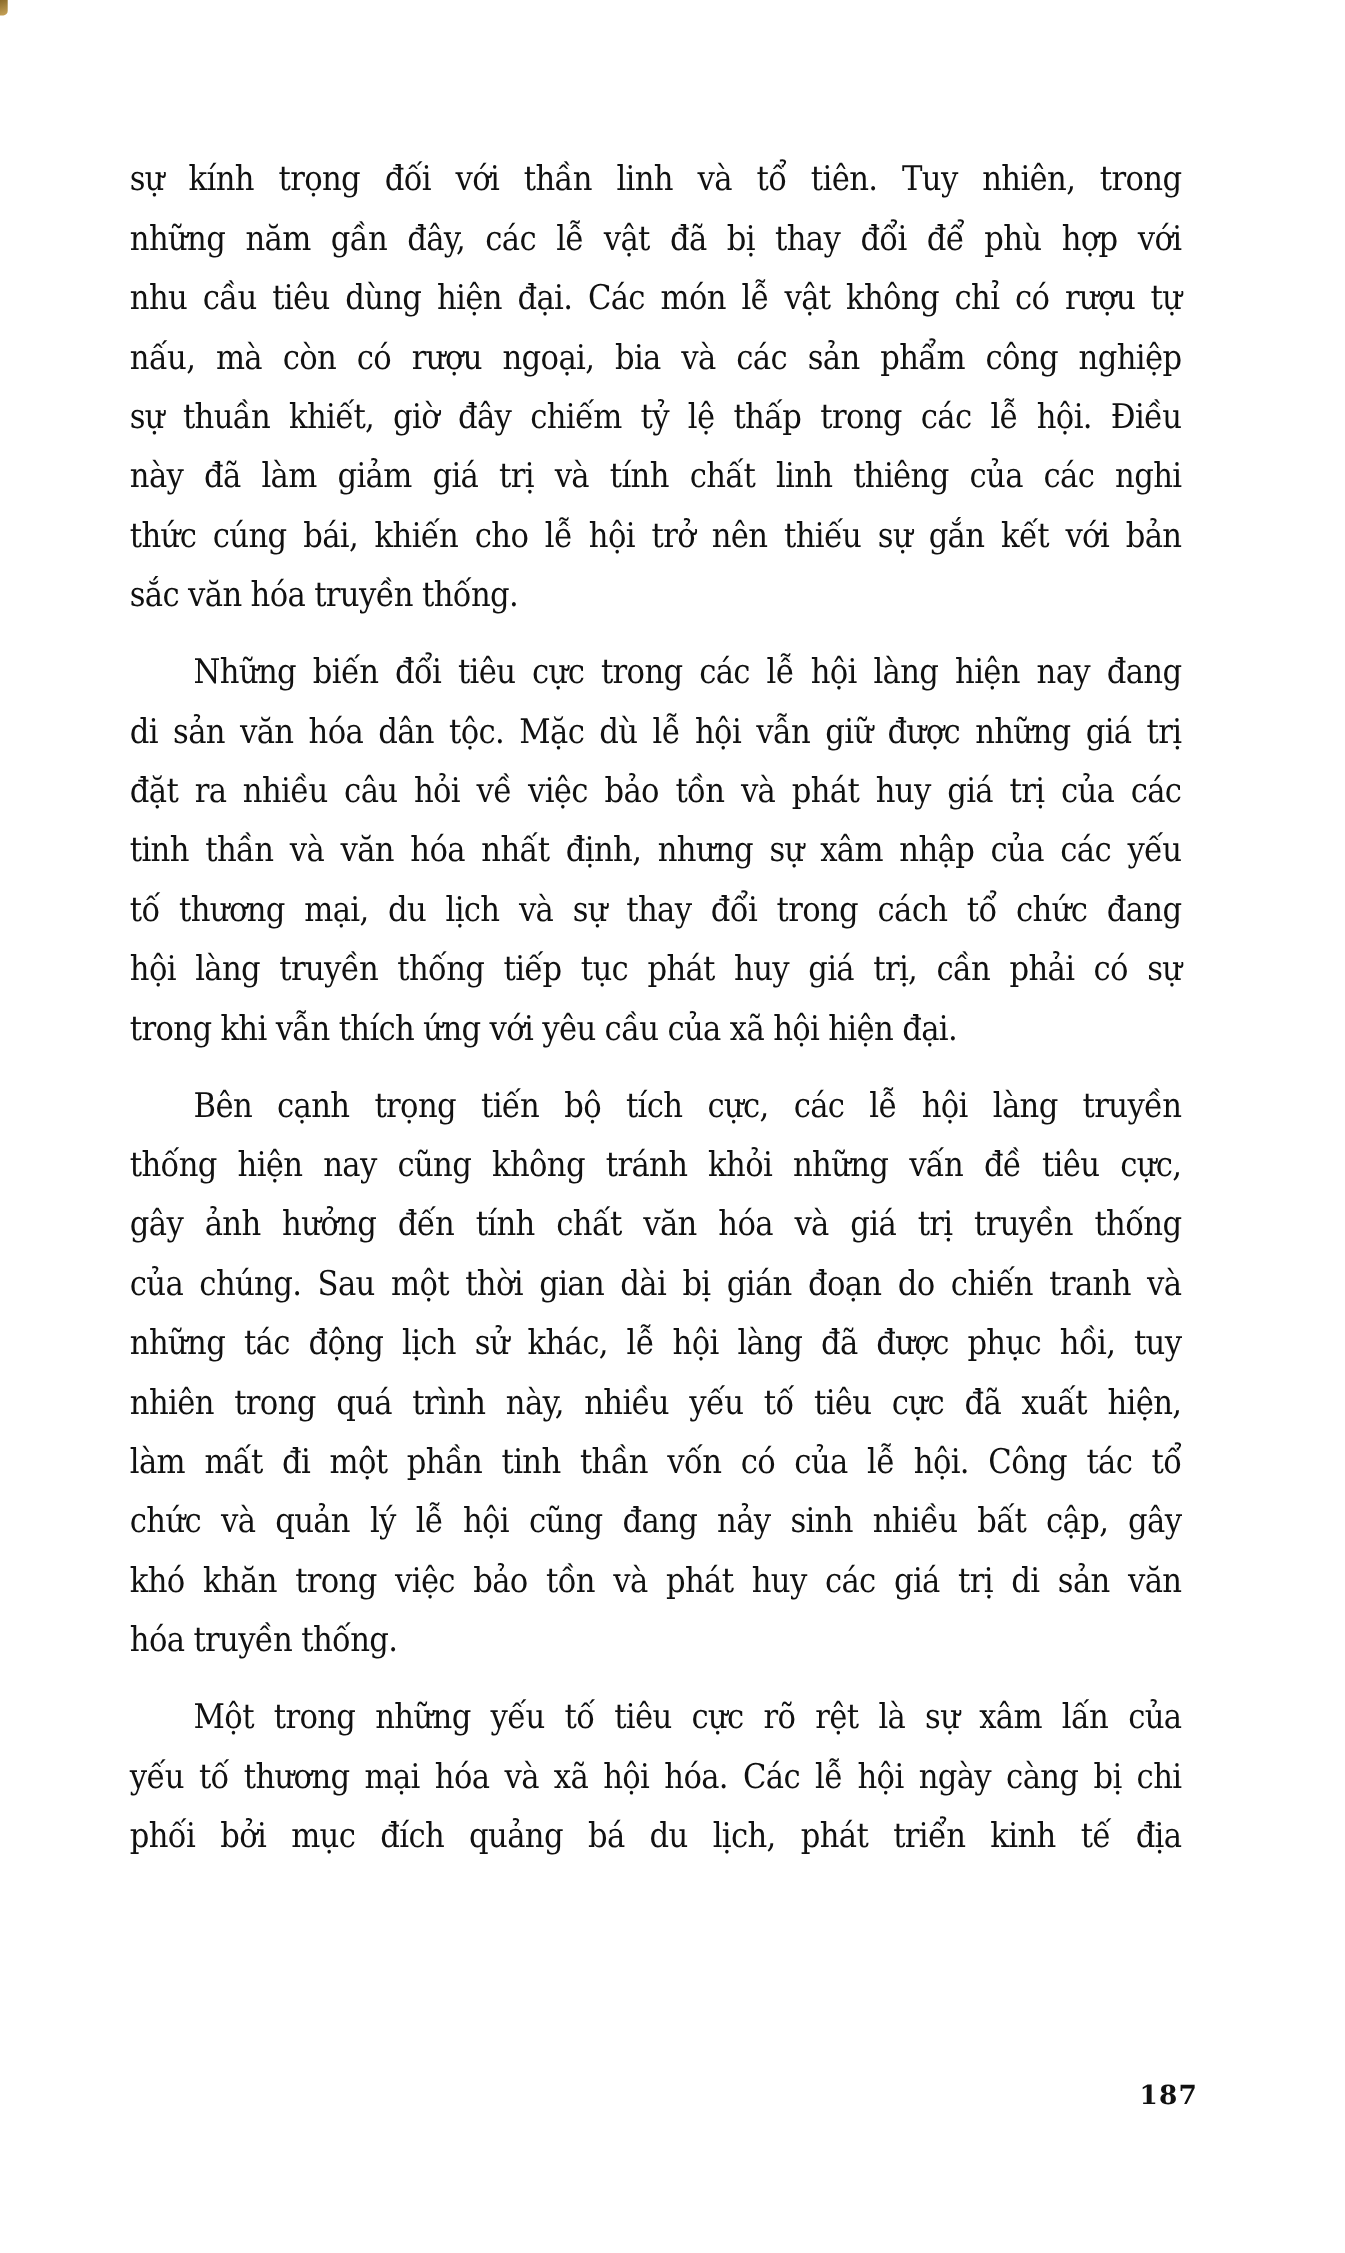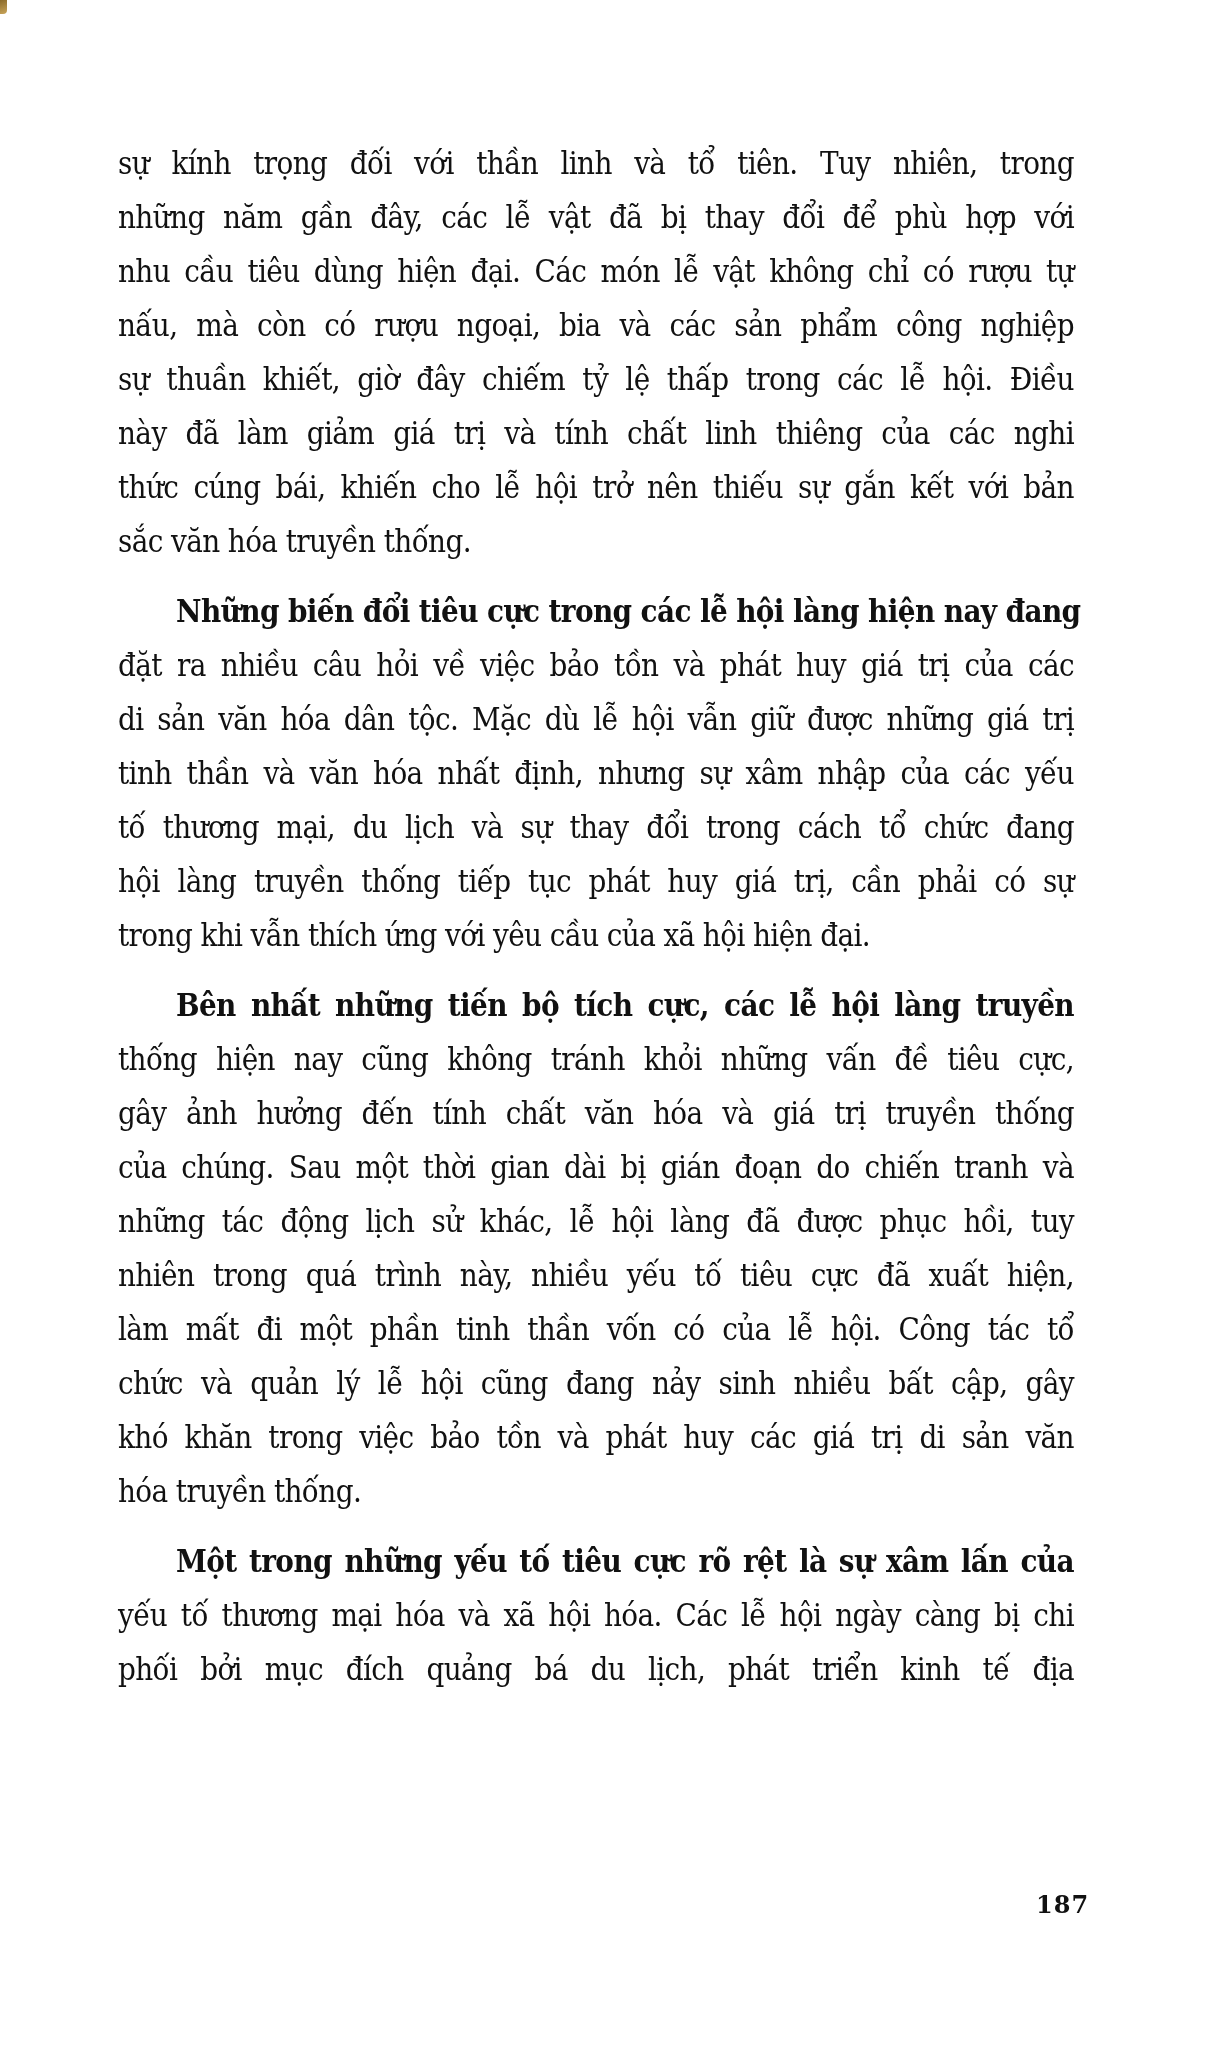--- a/index.html
+++ b/index.html
@@ -45,21 +45,20 @@
       text-align: justify;
       text-align-last: justify;
       white-space: nowrap;
       overflow: visible;
     }
     .paragraph .line.last {
       text-align-last: left;
     }
     .paragraph.indent .line.first {
       text-indent: 58px;
-      font-weight: bold;
     }
     .page-number {
       position: absolute;
       left: 1036px;
       top: 1890px;
       font-size: 24px;
       font-weight: bold;
       letter-spacing: 1px;
       font-family: "DejaVu Serif", "Liberation Serif", serif;
     }
@@ -77,30 +76,30 @@
     <span class="line">nhu cầu tiêu dùng hiện đại. Các món lễ vật không chỉ có rượu tự</span>
     <span class="line">nấu, mà còn có rượu ngoại, bia và các sản phẩm công nghiệp</span>
     <span class="line">sự thuần khiết, giờ đây chiếm tỷ lệ thấp trong các lễ hội. Điều</span>
     <span class="line">này đã làm giảm giá trị và tính chất linh thiêng của các nghi</span>
     <span class="line">thức cúng bái, khiến cho lễ hội trở nên thiếu sự gắn kết với bản</span>
     <span class="line last">sắc văn hóa truyền thống.</span>
   </p>
 
   <p class="paragraph indent">
     <span class="line first">Những biến đổi tiêu cực trong các lễ hội làng hiện nay đang</span>
+    <span class="line">di sản văn hóa dân tộc. Mặc dù lễ hội vẫn giữ được những giá trị</span>
     <span class="line">đặt ra nhiều câu hỏi về việc bảo tồn và phát huy giá trị của các</span>
-    <span class="line">di sản văn hóa dân tộc. Mặc dù lễ hội vẫn giữ được những giá trị</span>
     <span class="line">tinh thần và văn hóa nhất định, nhưng sự xâm nhập của các yếu</span>
     <span class="line">tố thương mại, du lịch và sự thay đổi trong cách tổ chức đang</span>
     <span class="line">hội làng truyền thống tiếp tục phát huy giá trị, cần phải có sự</span>
     <span class="line last">trong khi vẫn thích ứng với yêu cầu của xã hội hiện đại.</span>
   </p>
 
   <p class="paragraph indent">
-    <span class="line first">Bên nhất những tiến bộ tích cực, các lễ hội làng truyền</span>
+    <span class="line first">Bên cạnh trọng tiến bộ tích cực, các lễ hội làng truyền</span>
     <span class="line">thống hiện nay cũng không tránh khỏi những vấn đề tiêu cực,</span>
     <span class="line">gây ảnh hưởng đến tính chất văn hóa và giá trị truyền thống</span>
     <span class="line">của chúng. Sau một thời gian dài bị gián đoạn do chiến tranh và</span>
     <span class="line">những tác động lịch sử khác, lễ hội làng đã được phục hồi, tuy</span>
     <span class="line">nhiên trong quá trình này, nhiều yếu tố tiêu cực đã xuất hiện,</span>
     <span class="line">làm mất đi một phần tinh thần vốn có của lễ hội. Công tác tổ</span>
     <span class="line">chức và quản lý lễ hội cũng đang nảy sinh nhiều bất cập, gây</span>
     <span class="line">khó khăn trong việc bảo tồn và phát huy các giá trị di sản văn</span>
     <span class="line last">hóa truyền thống.</span>
   </p>

